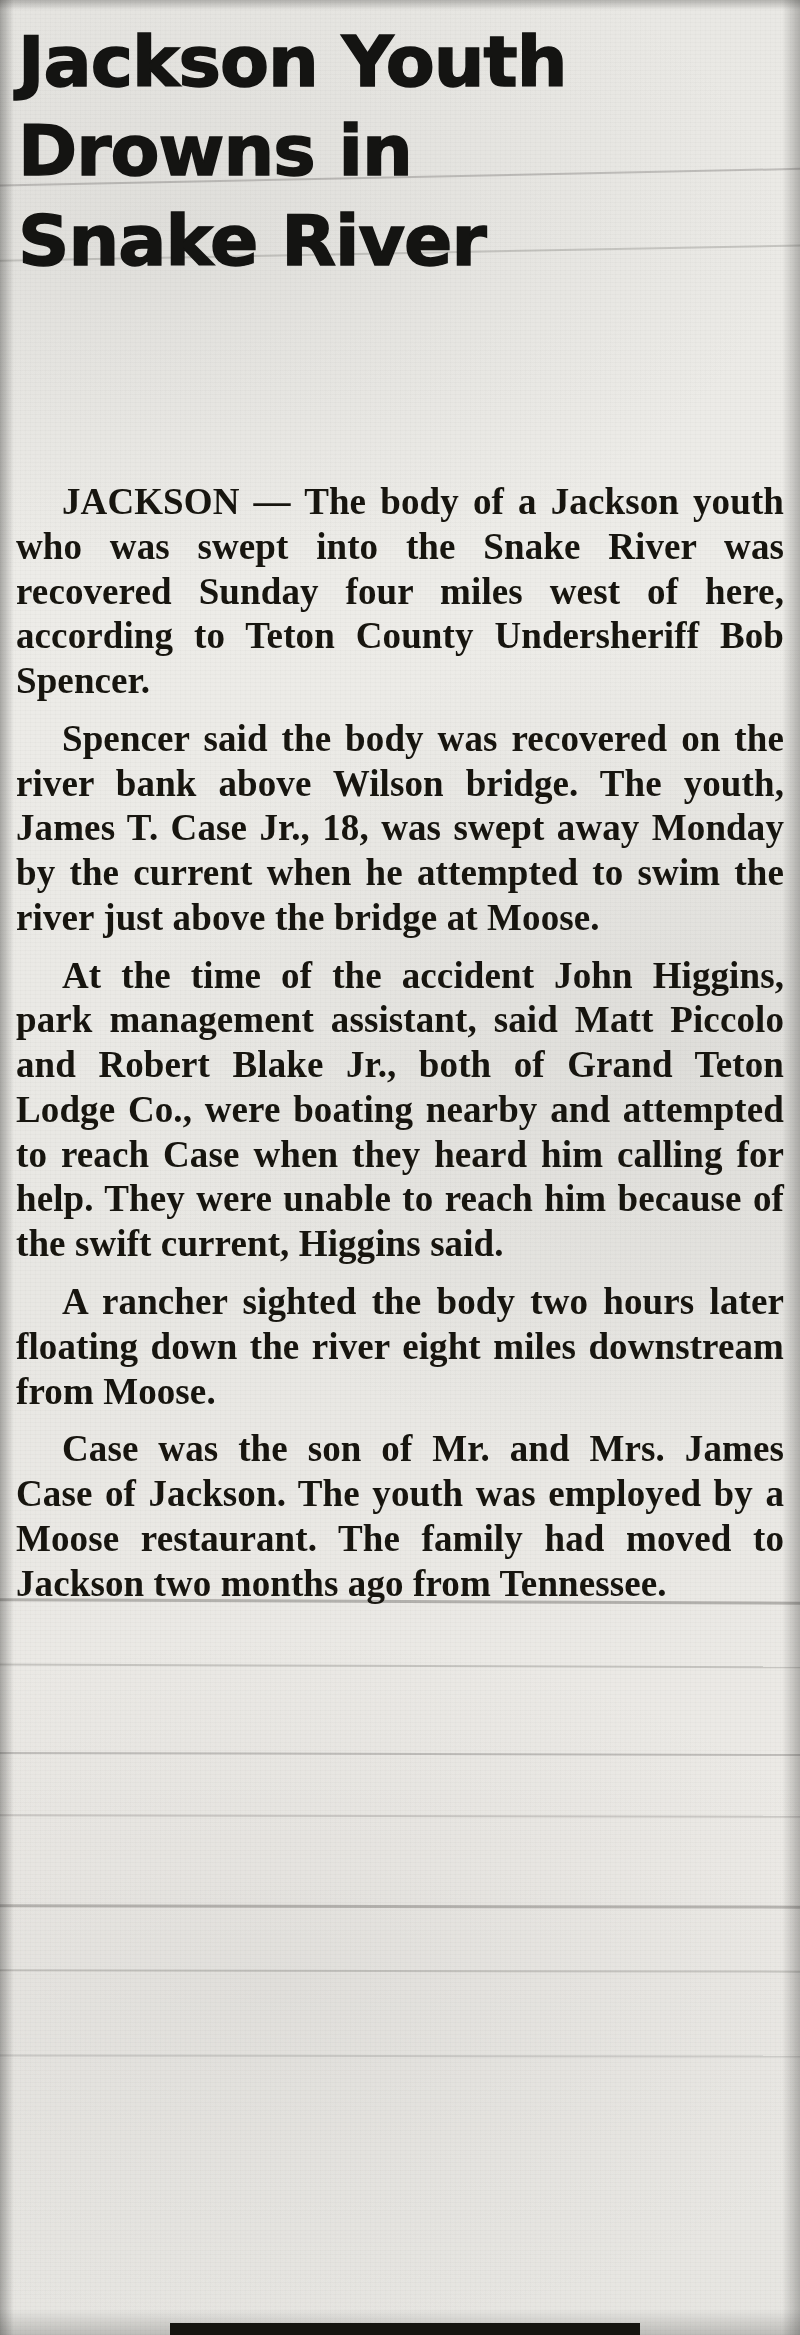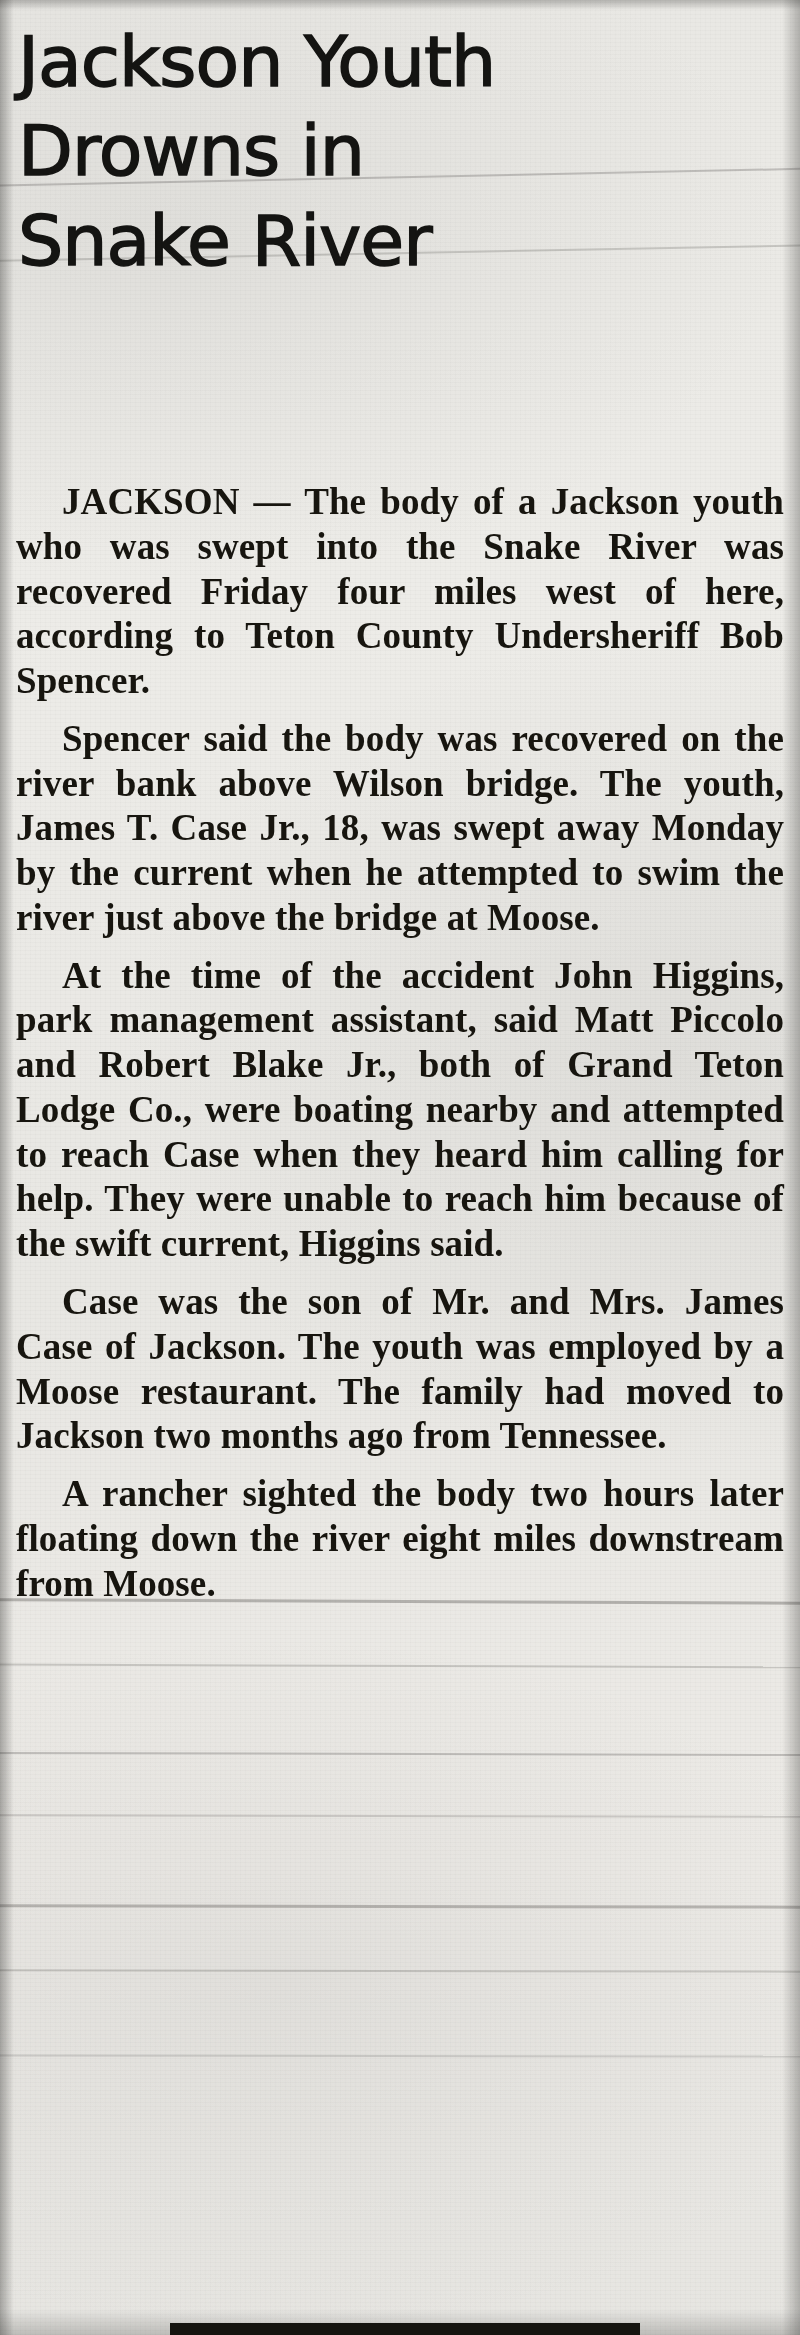--- a/index.html
+++ b/index.html
@@ -79,21 +79,21 @@
   }
 
   
   .headline {
     position: absolute;
     left: 18px;
     top: 28px;
     width: 760px;
     color: #141412;
     font-family: "DejaVu Sans", sans-serif;
-    font-weight: normal;
+    font-weight: bold;
     font-size: 70px;
     line-height: 0.98;
     letter-spacing: -1px;
     -webkit-text-stroke: 1.4px #141412;
     text-shadow: 0 0 1px rgba(0,0,0,0.55);
   }
   .headline .hl-line {
     display: block;
     white-space: nowrap;
   }
@@ -159,22 +159,22 @@
   <div class="edge-dark-left"></div>
   <div class="edge-dark-right"></div>
 
   <div class="headline">
     <span class="hl-line hl-1">Jackson Youth</span>
     <span class="hl-line hl-2">Drowns in</span>
     <span class="hl-line hl-3">Snake River</span>
   </div>
 
   <div class="article">
-    <p>JACKSON — The body of a Jackson youth who was swept into the Snake River was recovered Friday four miles west of here, according to Teton County Undersheriff Bob Spencer.</p>
+    <p>JACKSON — The body of a Jackson youth who was swept into the Snake River was recovered Sunday four miles west of here, according to Teton County Undersheriff Bob Spencer.</p>
     <p>Spencer said the body was recovered on the river bank above Wilson bridge. The youth, James T. Case Jr., 18, was swept away Monday by the current when he attempted to swim the river just above the bridge at Moose.</p>
     <p>At the time of the accident John Higgins, park management assistant, said Matt Piccolo and Robert Blake Jr., both of Grand Teton Lodge Co., were boating nearby and attempted to reach Case when they heard him calling for help. They were unable to reach him because of the swift current, Higgins said.</p>
+    <p>A rancher sighted the body two hours later floating down the river eight miles downstream from Moose.</p>
     <p>Case was the son of Mr. and Mrs. James Case of Jackson. The youth was employed by a Moose restaurant. The family had moved to Jackson two months ago from Tennessee.</p>
-    <p>A rancher sighted the body two hours later floating down the river eight miles downstream from Moose.</p>
   </div>
 
   <div class="bottom-fade"></div>
   <div class="bottom-bar"></div>
 </div>
 
 </body></html>

